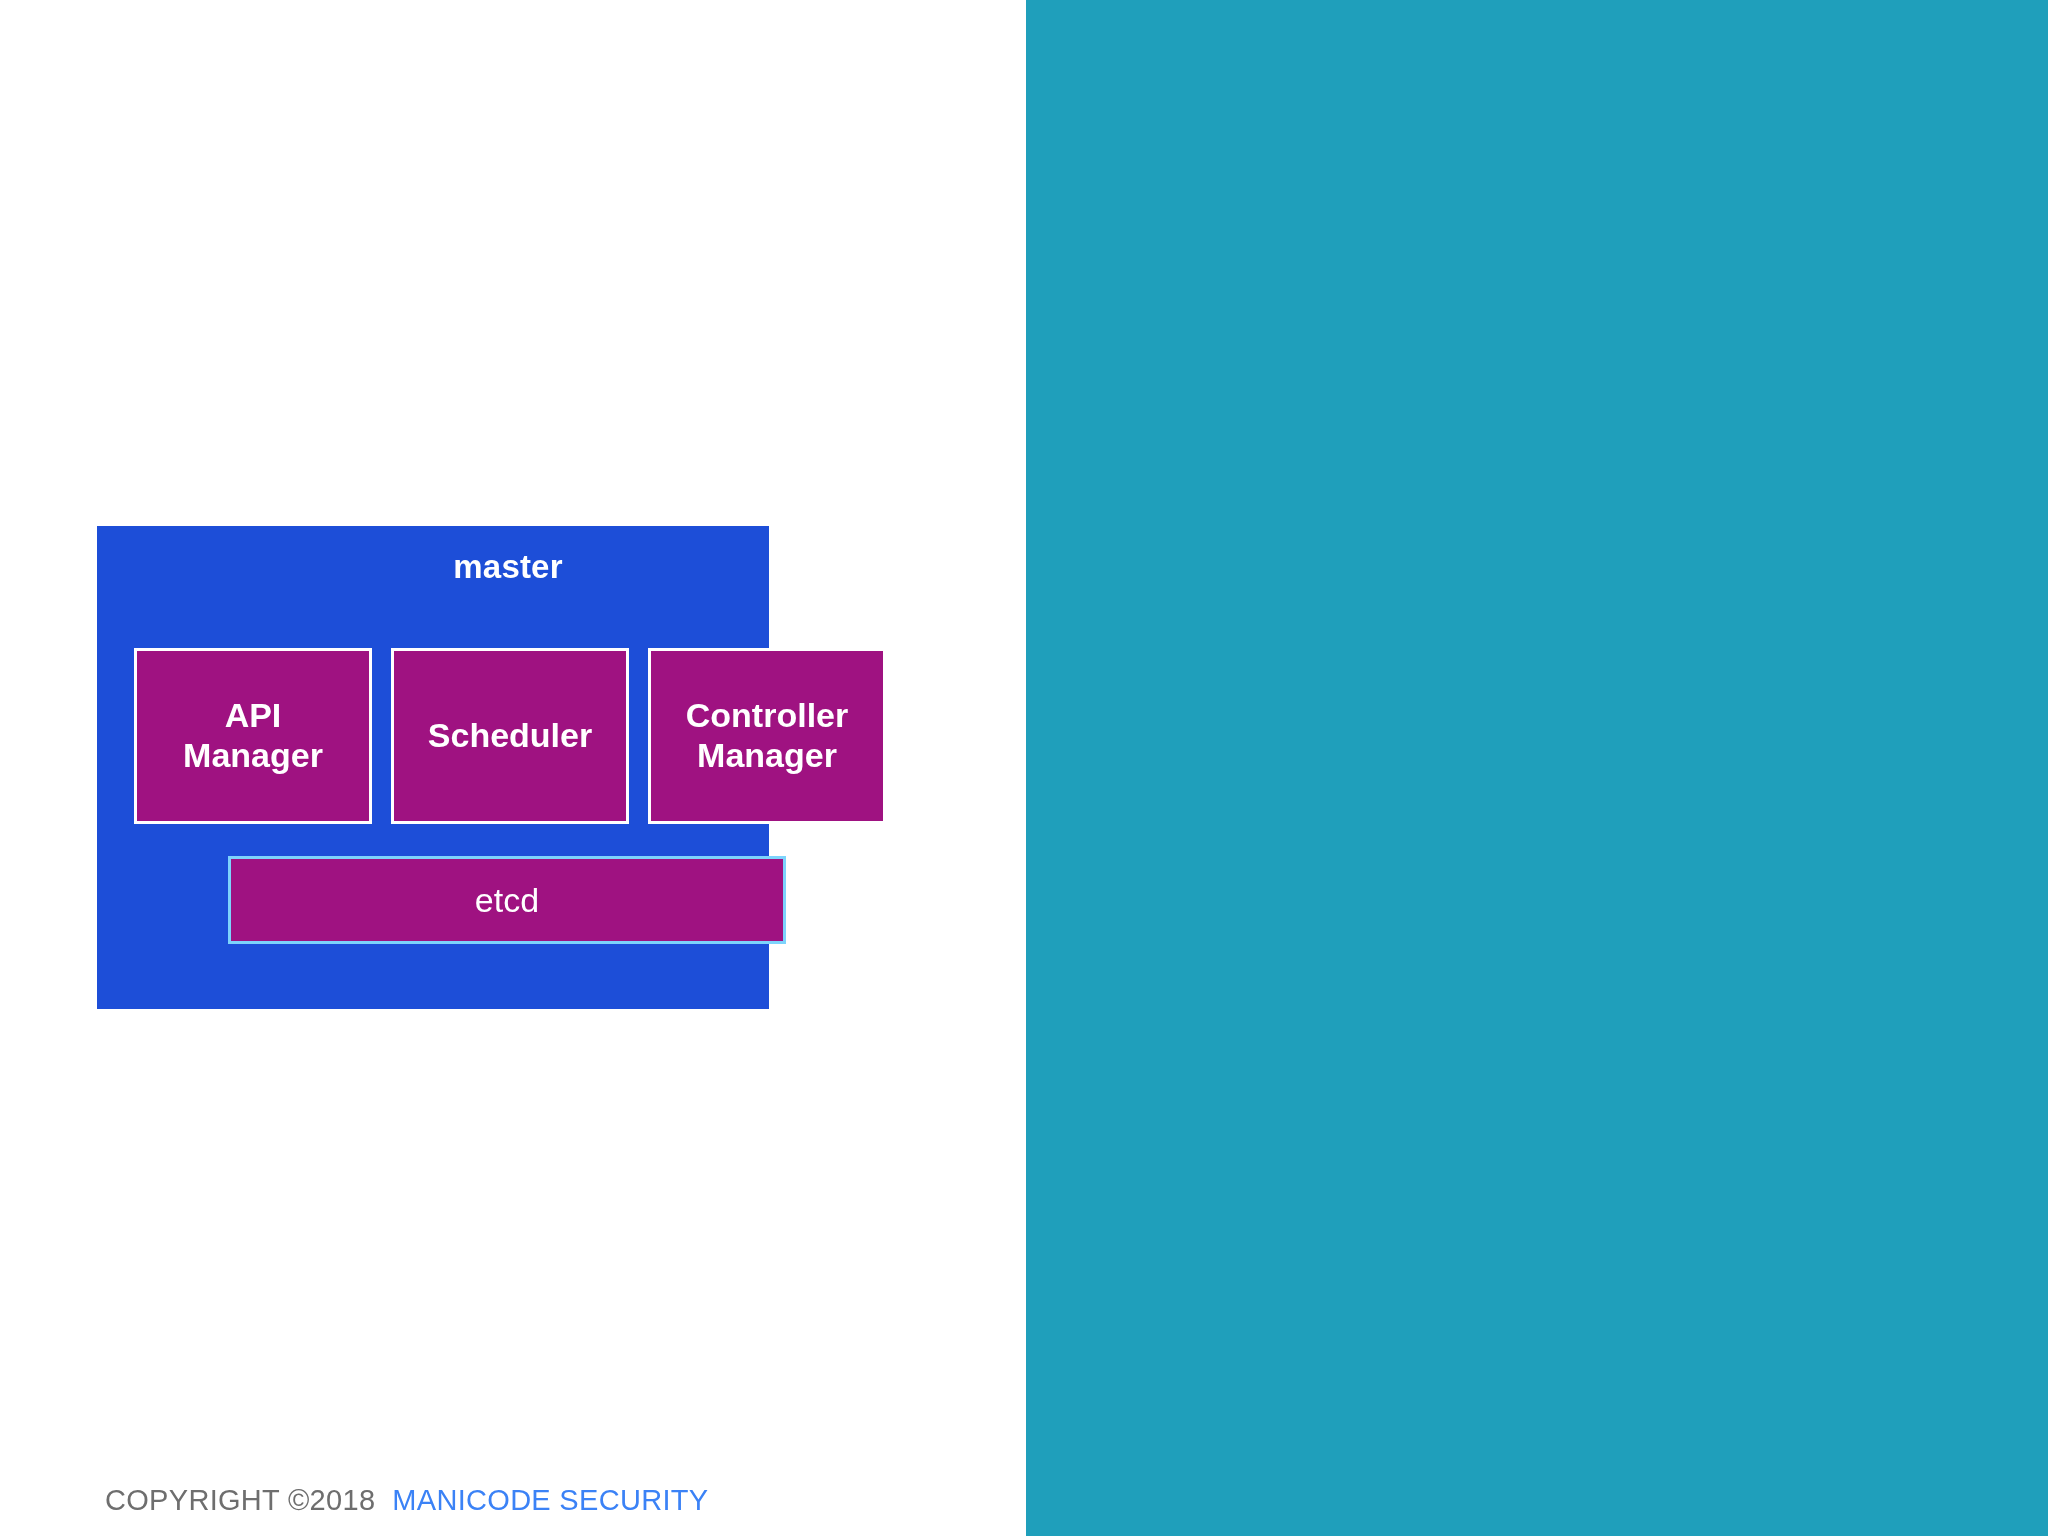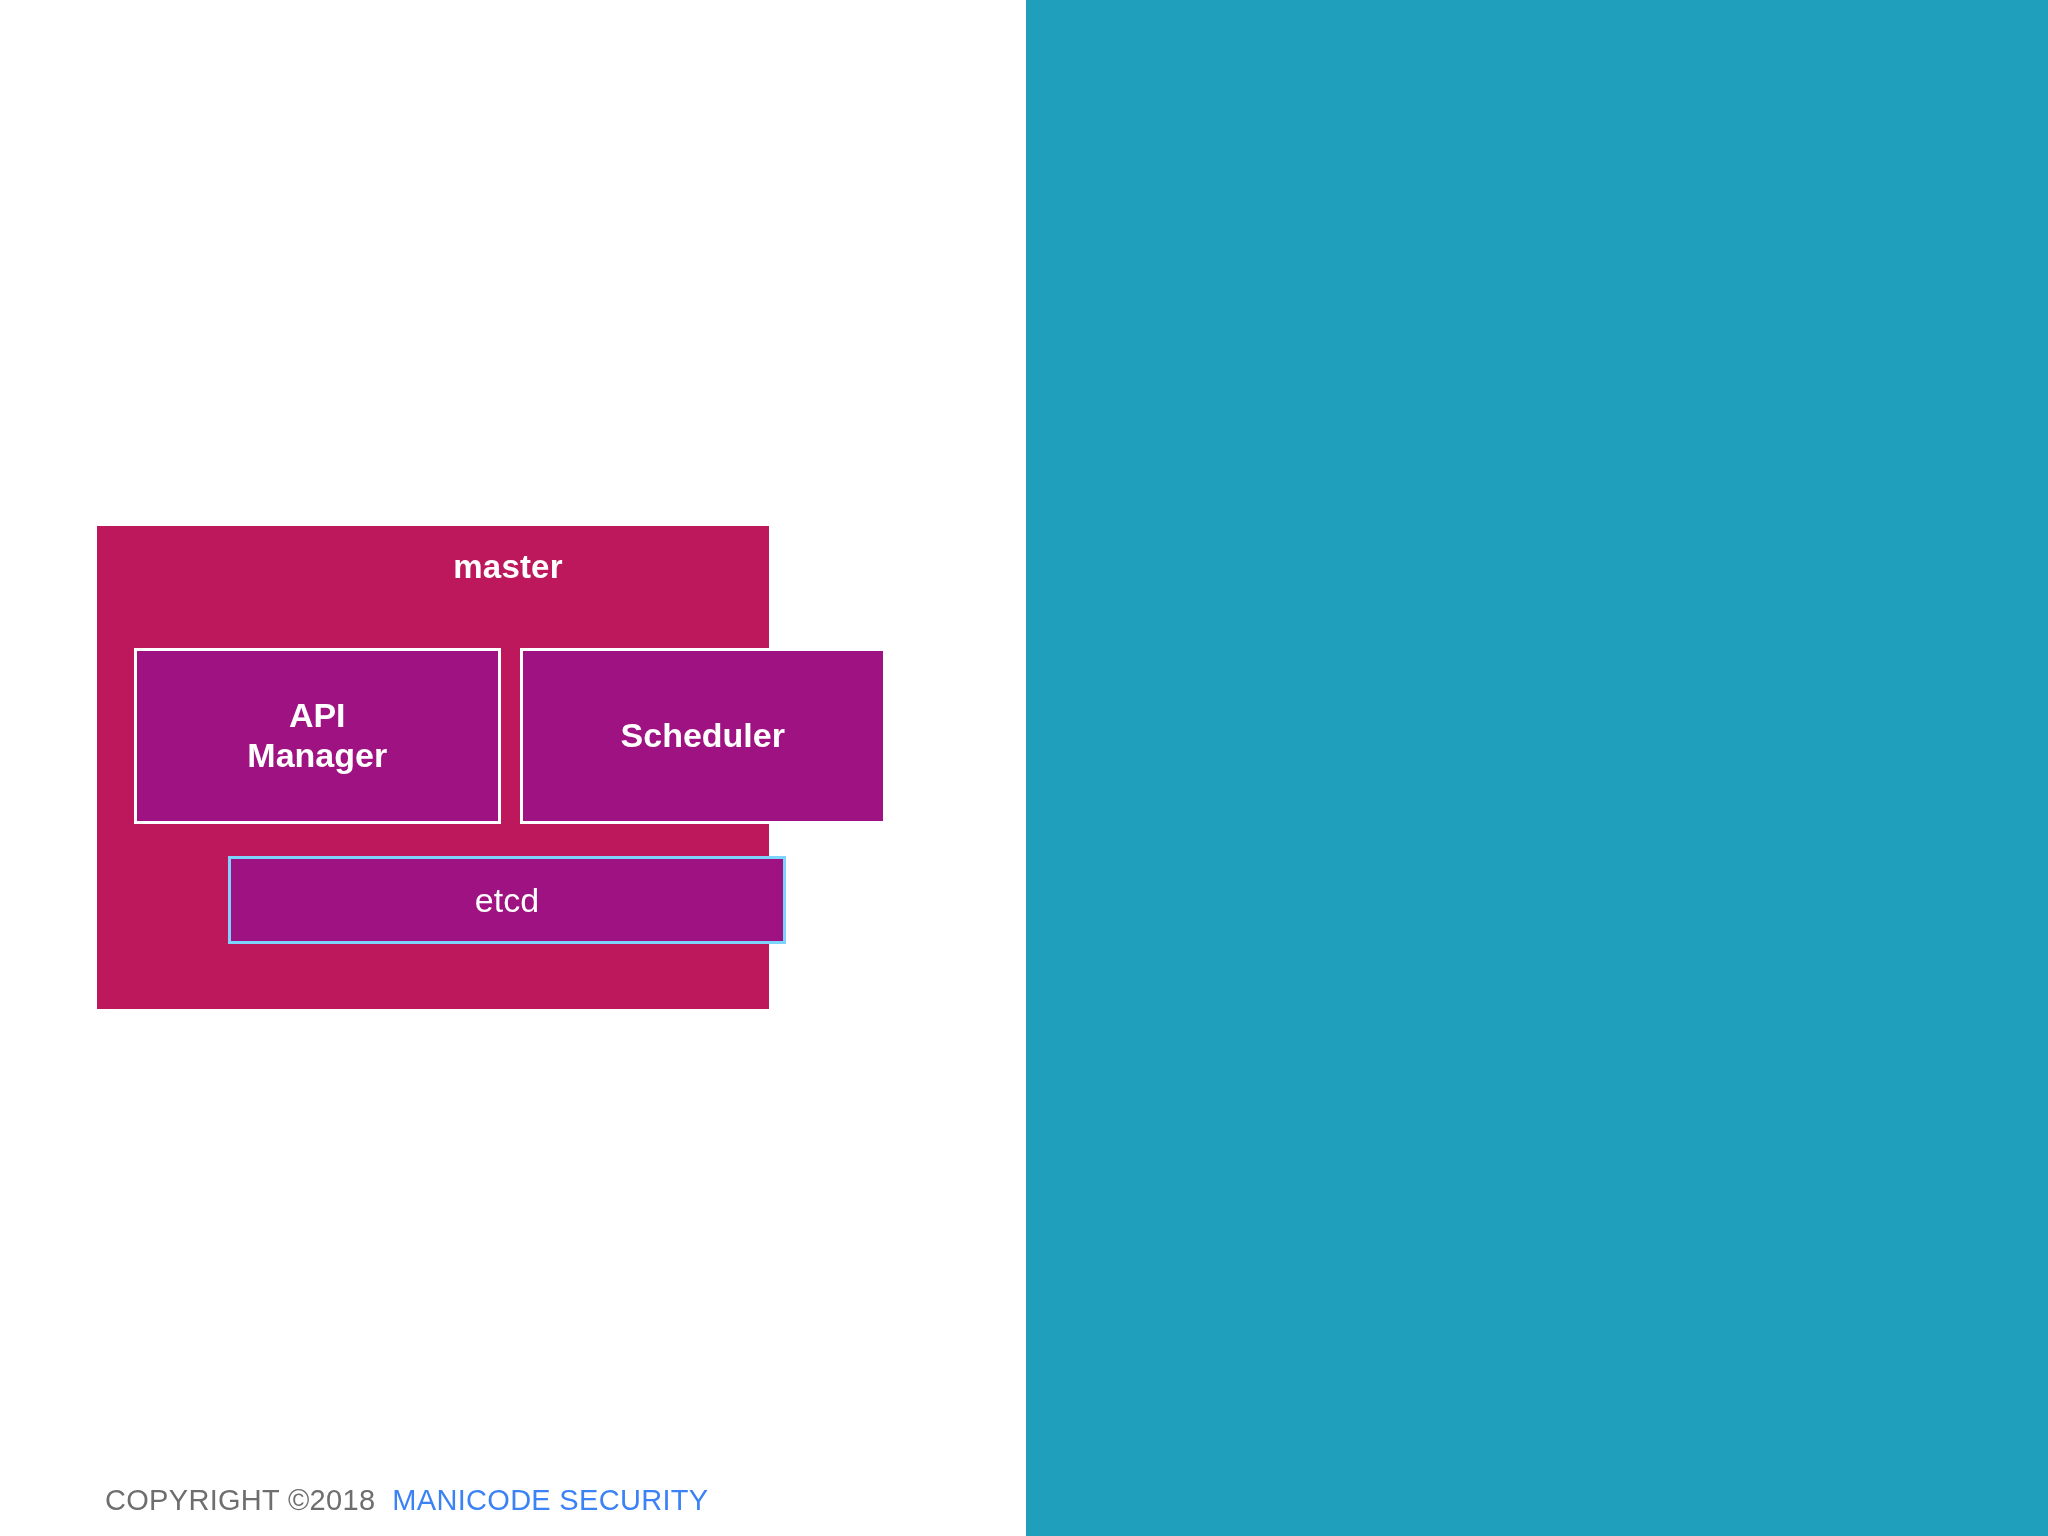--- a/index.html
+++ b/index.html
@@ -33,21 +33,21 @@
     background: #1f9fbb;
   }
 
   
   #diagram {
     position: absolute;
     left: 97px;
     top: 526px;
     width: 672px;
     height: 483px;
-    background: #be185d;
+    background: #1d4ed8;
   }
 
   #diagram-title {
     position: absolute;
     left: 0;
     top: 22px;
     width: 822px;
     text-align: center;
     color: #ffffff;
     font-size: 33px;
@@ -144,20 +144,26 @@
           <span class="label-line">Manager</span>
         </span>
       </div>
 
       <div class="component-box">
         <span>
           <span class="label-line">Scheduler</span>
         </span>
       </div>
 
+      <div class="component-box">
+        <span>
+          <span class="label-line">Controller</span>
+          <span class="label-line">Manager</span>
+        </span>
+      </div>
 
     </div>
 
     <div id="etcd-box">
       <span>etcd</span>
     </div>
 
   </div>
 
   <div id="footer">

